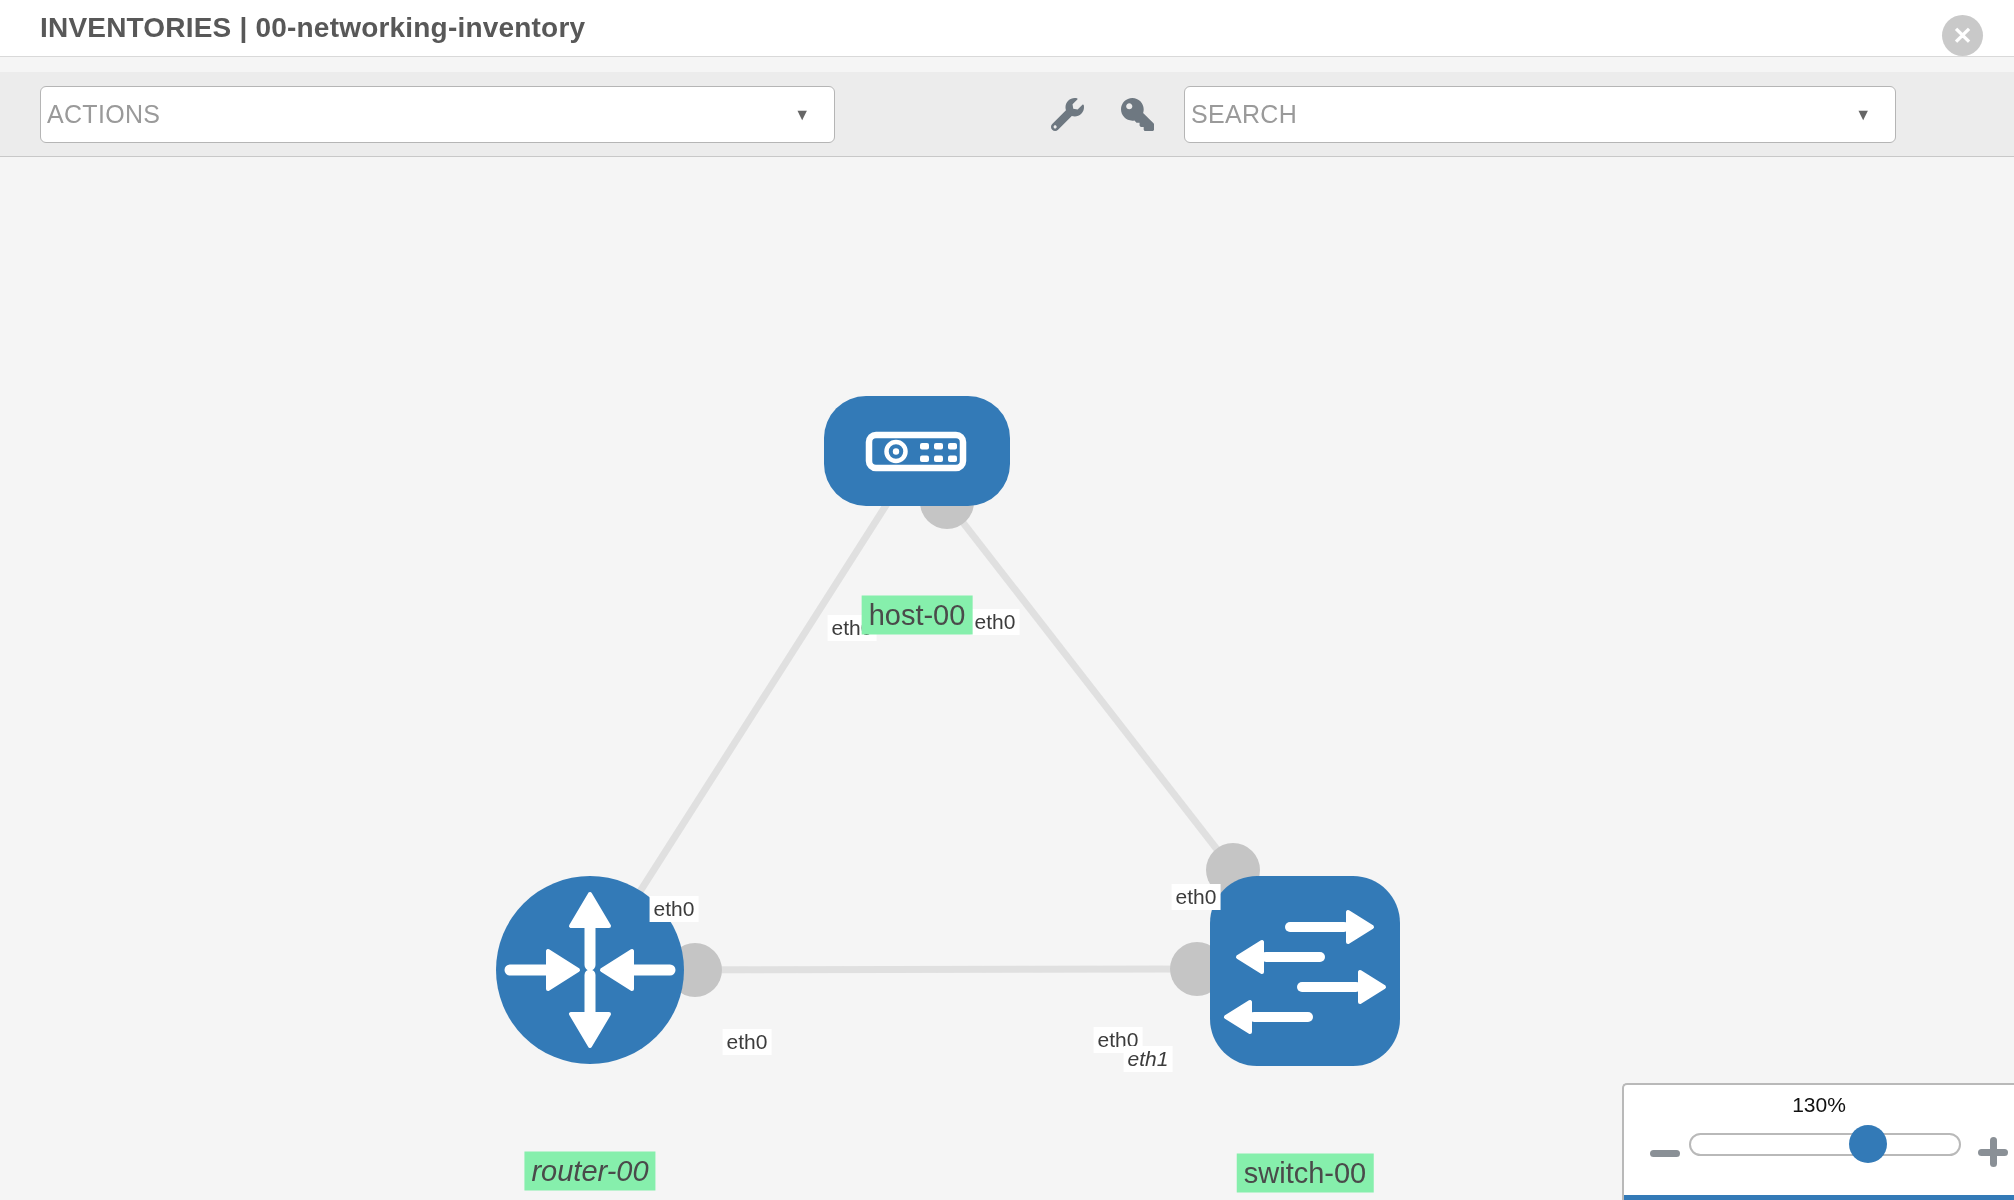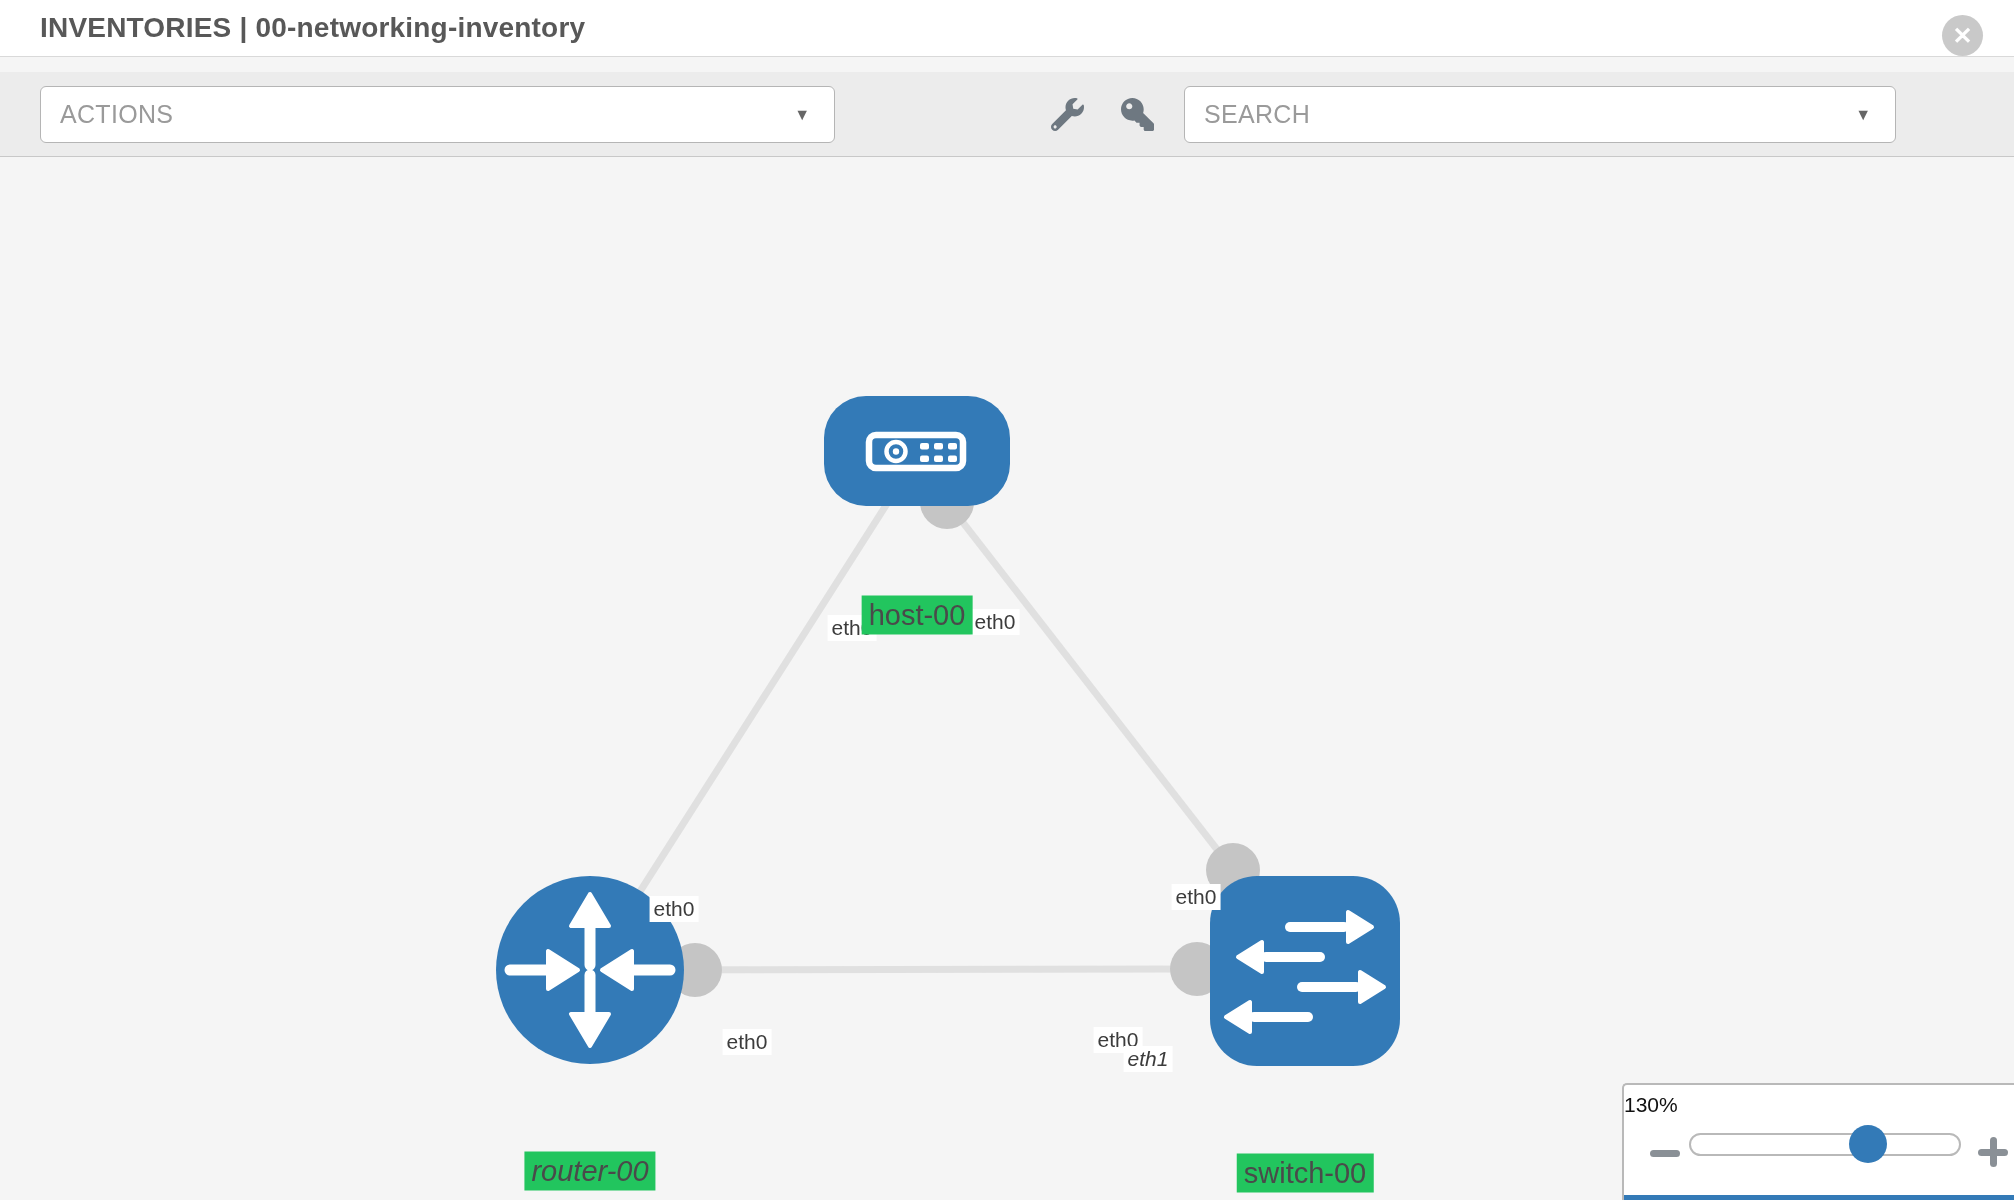--- a/index.html
+++ b/index.html
@@ -14,51 +14,51 @@
   .close-btn { position:absolute; right:31px; top:15px; width:41px; height:41px;
     border-radius:50%; background:#c9c9c9; color:#ffffff; font-size:24px;
     font-weight:bold; display:flex; align-items:center; justify-content:center;
     cursor:pointer; line-height:1; }
 
   
   .toolbar { position:absolute; left:0; top:72px; width:2014px; height:85px;
     background:#ececec; border-bottom:1px solid #c8c8c8; z-index:9; }
   .select-box { position:absolute; top:14px; height:57px; background:#ffffff;
     border:1px solid #b5b5b5; border-radius:6px; display:flex; align-items:center;
-    padding:0 24px 0 19px; cursor:pointer; }
+    padding:0 24px 0 6px; cursor:pointer; }
   .select-box .ph { font-size:25px; color:#9a9a9a; letter-spacing:0.3px; }
   .select-box .caret { position:absolute; right:24px; top:50%;
     transform:translateY(-50%); font-size:16px; color:#666; }
   .actions-box { left:40px; width:795px; }
   .search-box { left:1184px; width:712px; }
   .tool-icon { position:absolute; top:22px; width:40px; height:40px;
     display:flex; align-items:center; justify-content:center; cursor:pointer; }
   .tool-icon svg { width:33px; height:33px; fill:#6e7881; }
   .wrench-btn { left:1047px; }
   .key-btn { left:1117px; }
 
   
   .canvas { position:absolute; left:0; top:158px; width:2014px; height:1042px;
     background:#f5f5f5; }
   svg.graph { position:absolute; left:0; top:0; width:2014px; height:1200px; }
 
   
   .nlabel { position:absolute; transform:translate(-50%,-50%);
-    background:#22c55e; color:#4a4a4a; font-size:29px; padding:3px 7px;
+    background:#86efac; color:#4a4a4a; font-size:29px; padding:3px 7px;
     white-space:nowrap; z-index:3; }
   .iflabel { position:absolute; transform:translate(-50%,-50%);
     background:#ffffff; color:#3c3c3c; font-size:21px; padding:1px 4px;
     white-space:nowrap; z-index:3; }
 
   
   .zoom-panel { position:absolute; left:1622px; top:1083px; width:392px;
     height:117px; background:#ffffff; border:2px solid #b9b9b9;
     border-right:none; border-bottom:none; border-top-left-radius:5px; z-index:5; }
   .zoom-level { position:absolute; left:0; top:8px; width:100%;
-    text-align:left; font-size:21px; color:#111; }
+    text-align:center; font-size:21px; color:#111; }
   .zoom-minus { position:absolute; left:26px; top:53px; width:30px; height:30px;
     cursor:pointer; }
   .zoom-minus::before { content:""; position:absolute; left:0; top:12px;
     width:30px; height:7px; border-radius:4px; background:#8a9096; }
   .zoom-plus { position:absolute; left:354px; top:52px; width:30px; height:30px;
     cursor:pointer; }
   .zoom-plus::before { content:""; position:absolute; left:0; top:12px;
     width:30px; height:7px; border-radius:4px; background:#8a9096; }
   .zoom-plus::after { content:""; position:absolute; left:12px; top:0;
     width:7px; height:30px; border-radius:4px; background:#8a9096; }

